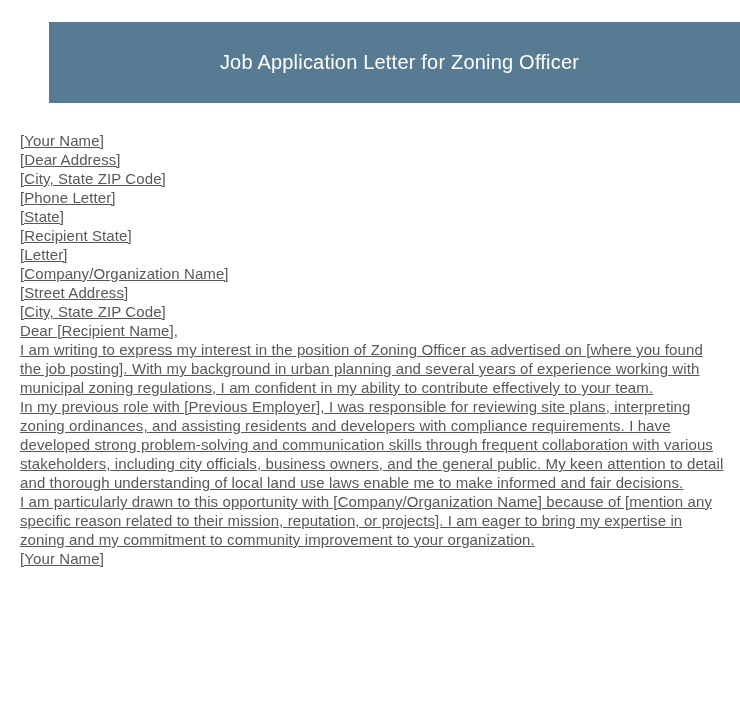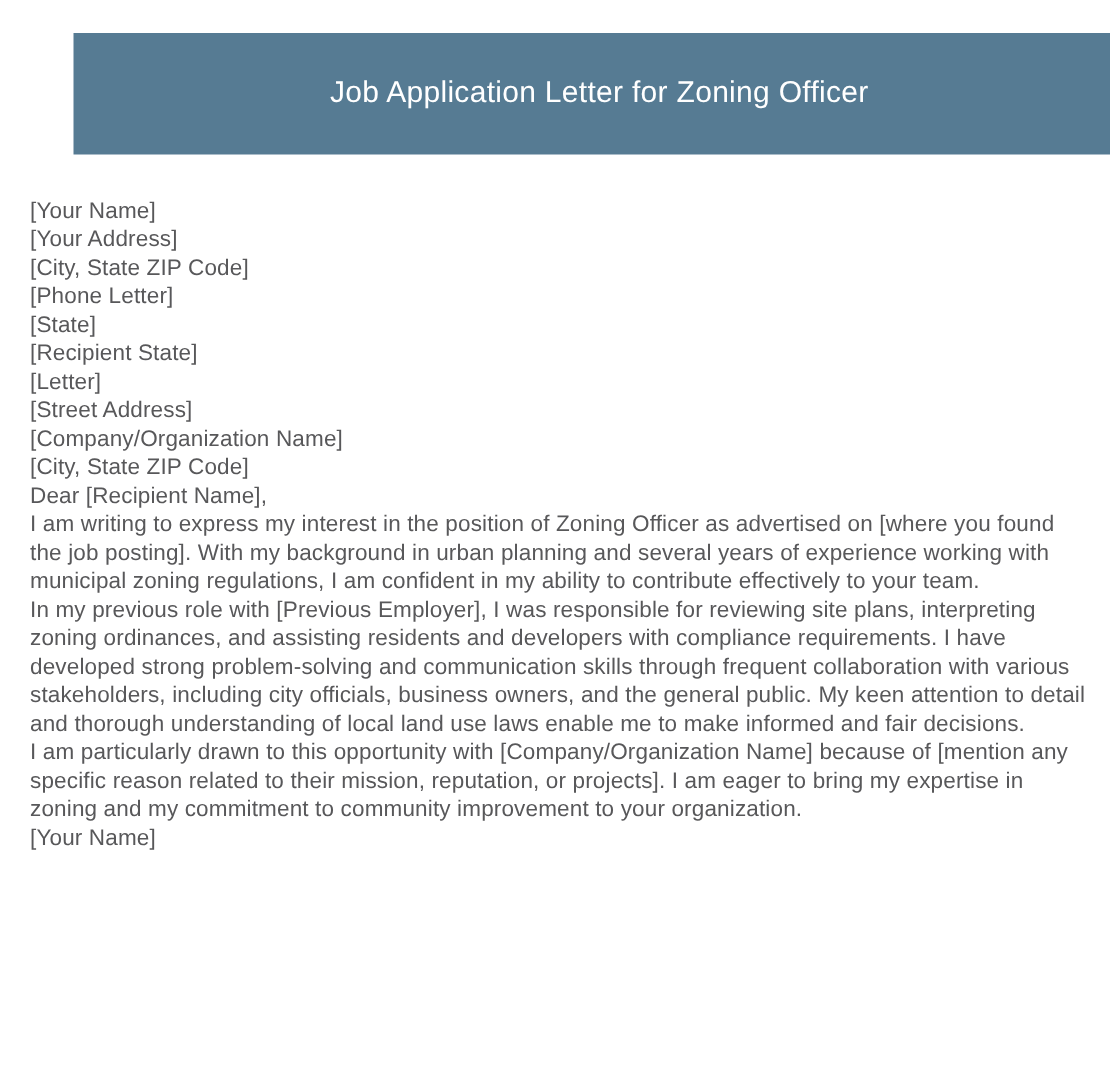--- a/index.html
+++ b/index.html
@@ -33,44 +33,45 @@
     letter-spacing: 0.2px;
   }
   .letter {
     position: absolute;
     left: 20px;
     top: 131px;
     width: 704px;
     font-size: 15px;
     line-height: 19px;
     letter-spacing: 0.1px;
+    text-decoration: underline;
   }
   .letter div { min-height: 19px; }
 </style>
 </head>
 <body>
 
 <div class="page">
 
   <div class="banner" style="background-color: rgb(86, 123, 147);">
     <div class="banner-title" style="color: rgb(255, 255, 255);">Job Application Letter for Zoning Officer</div>
   </div>
 
   <div class="letter" style="color: rgb(88, 88, 90);">
 
     <div>
         <div>[Your Name]</div>
-        <div>[Your Address]</div>
+        <div>[Dear Address]</div>
         <div>[City, State ZIP Code]</div>
         <div>[Phone Letter]</div>
         <div>[State]</div>
         <div>[Recipient State]</div>
         <div>[Letter]</div>
+        <div>[Company/Organization Name]</div>
         <div>[Street Address]</div>
-        <div>[Company/Organization Name]</div>
         <div>[City, State ZIP Code]</div>
         <div>Dear [Recipient Name],</div>
       </div>
 
     <div>
         <div>I am writing to express my interest in the position of Zoning Officer as advertised on [where you found the job posting]. With my background in urban planning and several years of experience working with municipal zoning regulations, I am confident in my ability to contribute effectively to your team.</div>
         <div>In my previous role with [Previous Employer], I was responsible for reviewing site plans, interpreting zoning ordinances, and assisting residents and developers with compliance requirements. I have developed strong problem-solving and communication skills through frequent collaboration with various stakeholders, including city officials, business owners, and the general public. My keen attention to detail and thorough understanding of local land use laws enable me to make informed and fair decisions.</div>
         <div>I am particularly drawn to this opportunity with [Company/Organization Name] because of [mention any specific reason related to their mission, reputation, or projects]. I am eager to bring my expertise in zoning and my commitment to community improvement to your organization.</div>
       </div>
 

